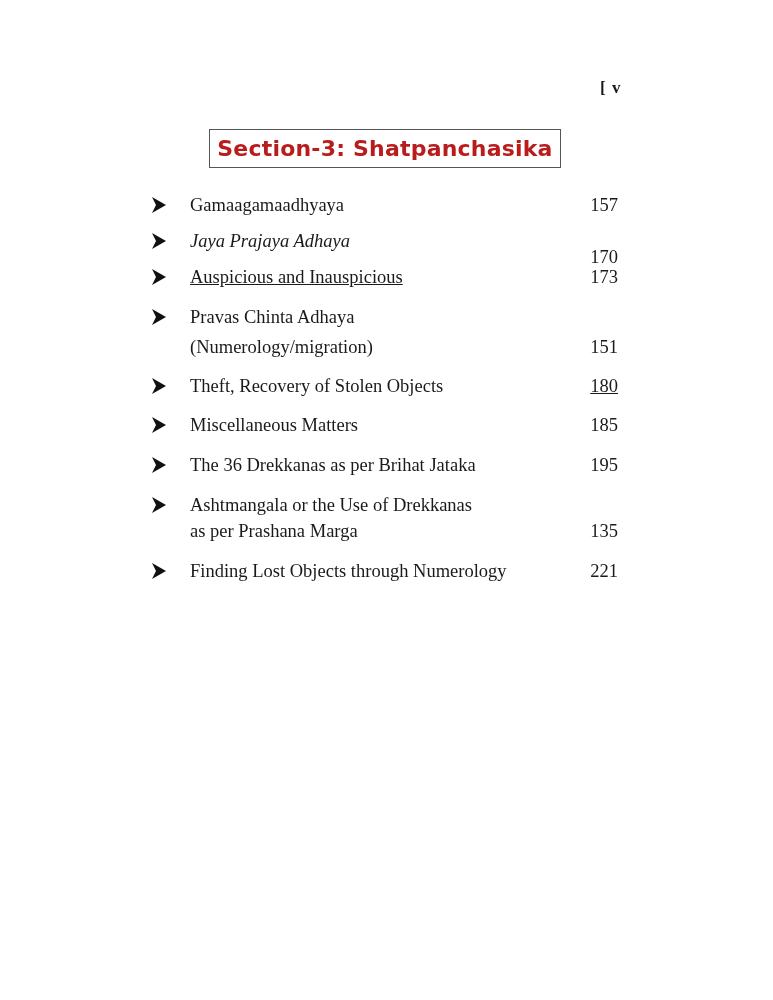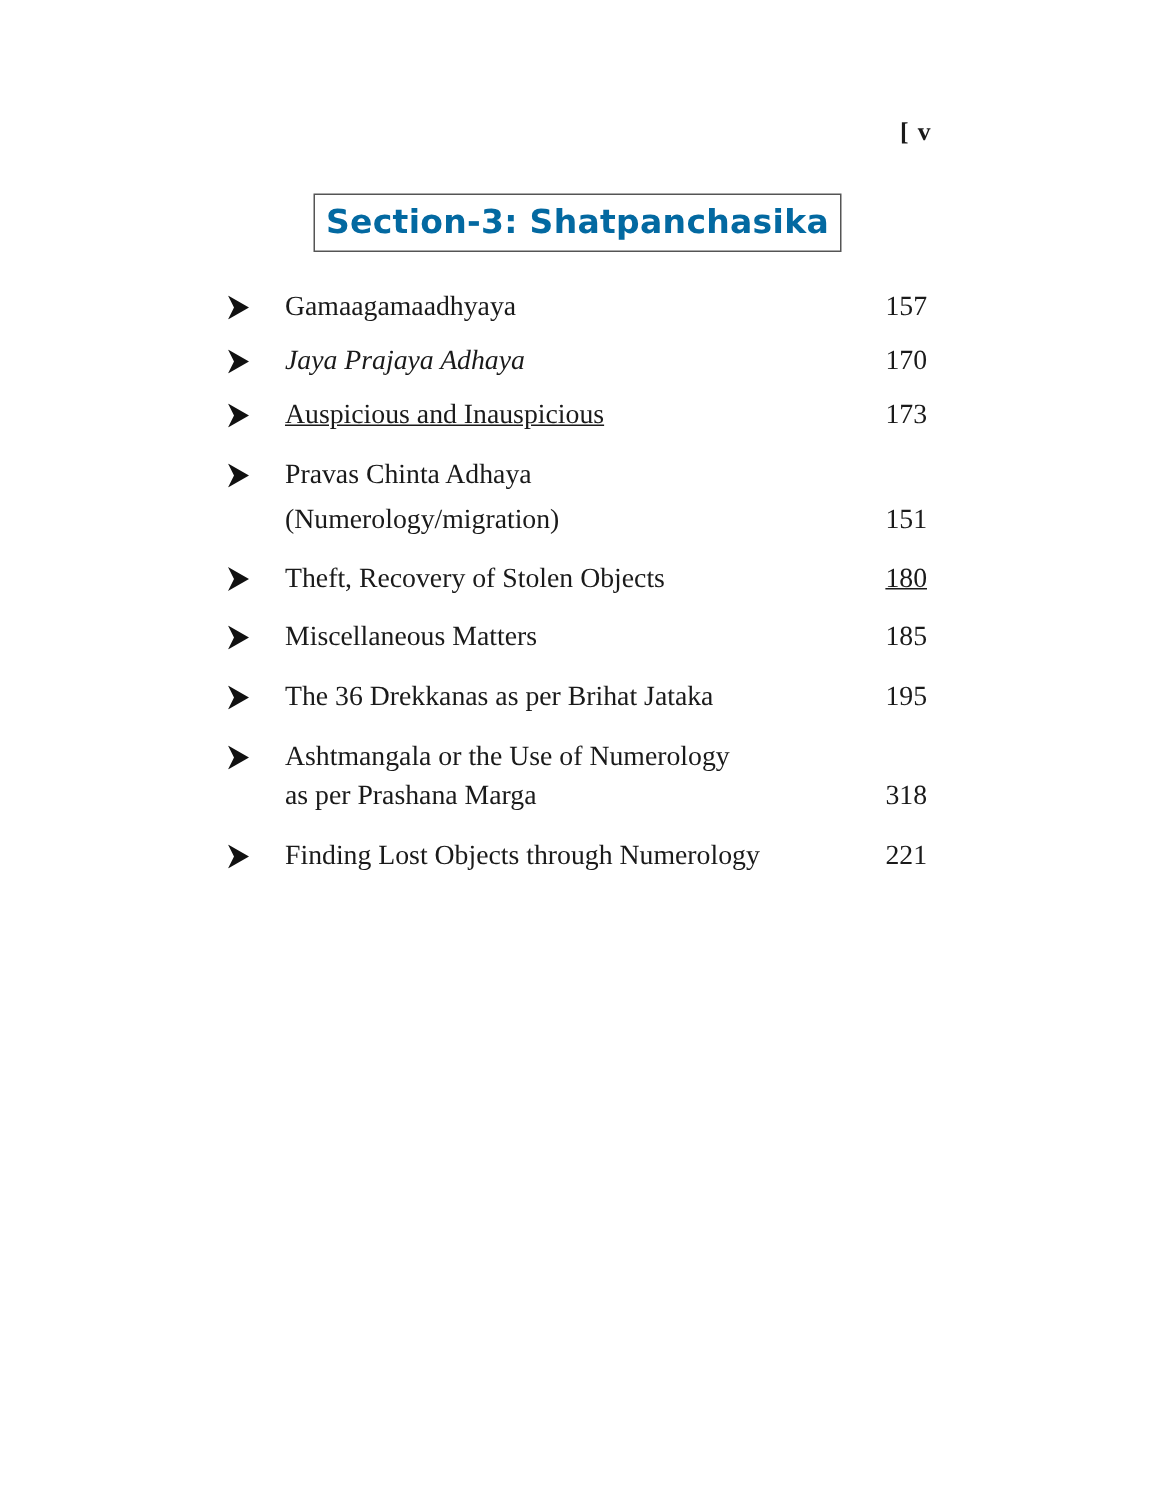--- a/index.html
+++ b/index.html
@@ -11,21 +11,21 @@
       position: absolute; left: 600px; top: 78px;
       font-size: 17px; font-weight: bold; letter-spacing: 1px;
     }
     .section-box {
       position: absolute; left: 209px; top: 129px; width: 352px; height: 39px;
       border: 1.5px solid #555; box-sizing: border-box;
       display: flex; align-items: center; justify-content: center;
     }
     .section-title {
       font-family: "DejaVu Sans", sans-serif; font-weight: bold; font-size: 22px;
-      color: #0369a1; letter-spacing: 0.2px;
+      color: #b91c1c; letter-spacing: 0.2px;
     }
     .toc { position: absolute; left: 0; top: 0; width: 773px; }
     .toc-item { position: absolute; left: 0; width: 773px; }
     .bullet {
       position: absolute; left: 152px; width: 14px; height: 16px;
     }
     .bullet svg { display: block; }
     .line {
       position: absolute; left: 190px; font-size: 18.5px; white-space: nowrap;
       line-height: 22px;
@@ -55,21 +55,21 @@
     <span class="pg" style="top:0;">157</span>
   </div>
 
   <div class="toc-item" style="top:230px;">
     <span class="bullet" style="top:3px;">
         <svg width="14" height="16" viewBox="0 0 14 16">
           <path d="M0 0 L14 8 L0 16 L4 8 Z" fill="#111"></path>
         </svg>
       </span>
     <span class="line" style="top:0;font-style:italic;">Jaya Prajaya Adhaya</span>
-    <span class="pg" style="top:0;margin-left:16px;">170</span>
+    <span class="pg" style="top:16px;margin-left:16px;">170</span>
   </div>
 
   <div class="toc-item" style="top:266px;">
     <span class="bullet" style="top:3px;">
         <svg width="14" height="16" viewBox="0 0 14 16">
           <path d="M0 0 L14 8 L0 16 L4 8 Z" fill="#111"></path>
         </svg>
       </span>
     <span class="line" style="top:0;text-decoration:underline;">Auspicious and Inauspicious</span>
     <span class="pg" style="top:0;">173</span>
@@ -115,23 +115,23 @@
     <span class="line" style="top:0;text-align:center;">The 36 Drekkanas as per Brihat Jataka</span>
     <span class="pg" style="top:0;">195</span>
   </div>
 
   <div class="toc-item" style="top:494px;">
     <span class="bullet" style="top:3px;">
         <svg width="14" height="16" viewBox="0 0 14 16">
           <path d="M0 0 L14 8 L0 16 L4 8 Z" fill="#111"></path>
         </svg>
       </span>
-    <span class="line" style="top:0;">Ashtmangala or the Use of Numerology</span>
+    <span class="line" style="top:0;">Ashtmangala or the Use of Drekkanas</span>
     <span class="line" style="top:26px;">as per Prashana Marga</span>
-    <span class="pg" style="top:26px;">318</span>
+    <span class="pg" style="top:26px;">135</span>
   </div>
 
   <div class="toc-item" style="top:560px;">
     <span class="bullet" style="top:3px;">
         <svg width="14" height="16" viewBox="0 0 14 16">
           <path d="M0 0 L14 8 L0 16 L4 8 Z" fill="#111"></path>
         </svg>
       </span>
     <span class="line" style="top:0;">Finding Lost Objects through Numerology</span>
     <span class="pg" style="top:0;">221</span>

